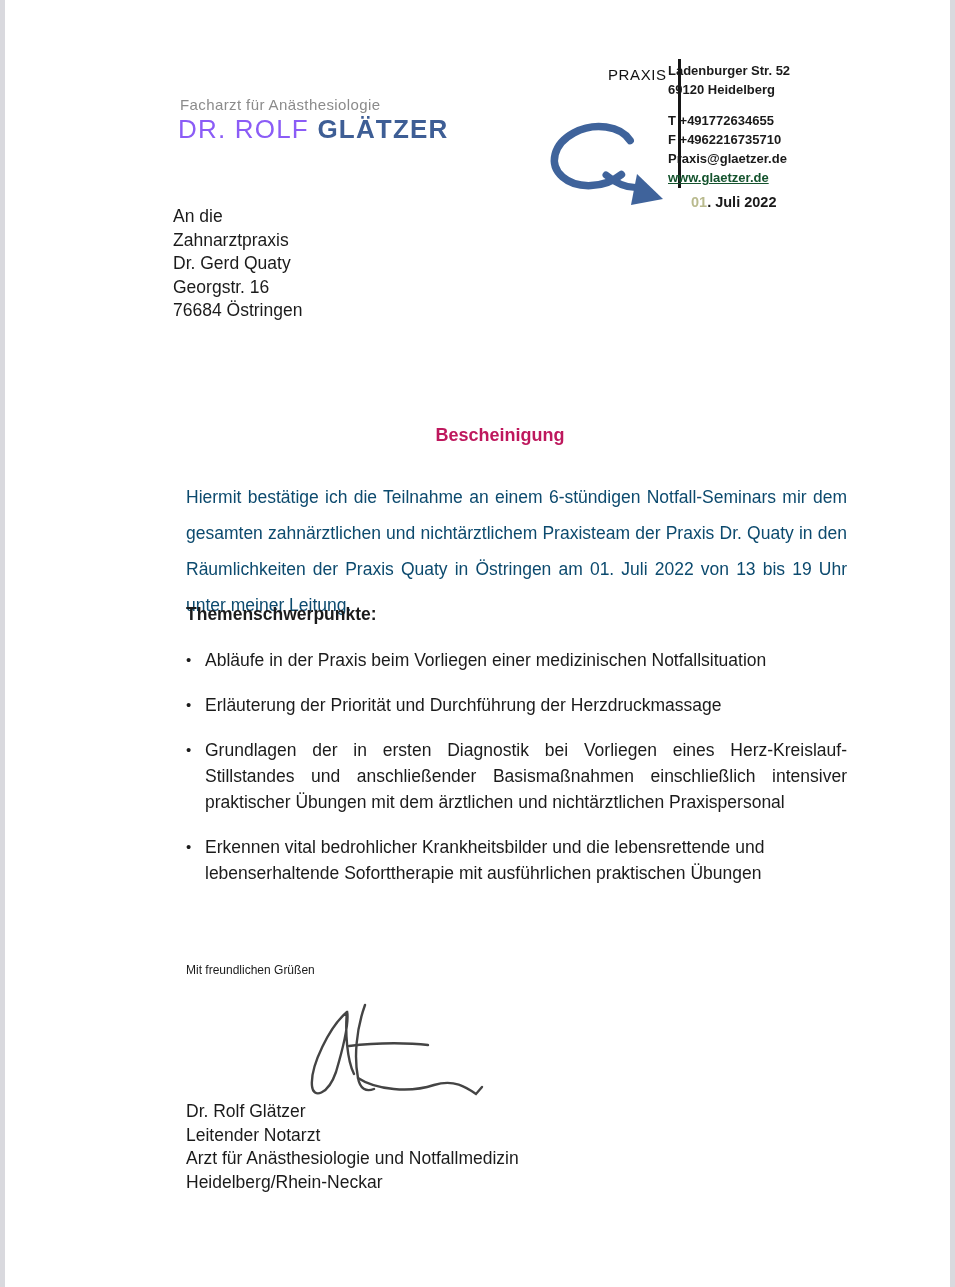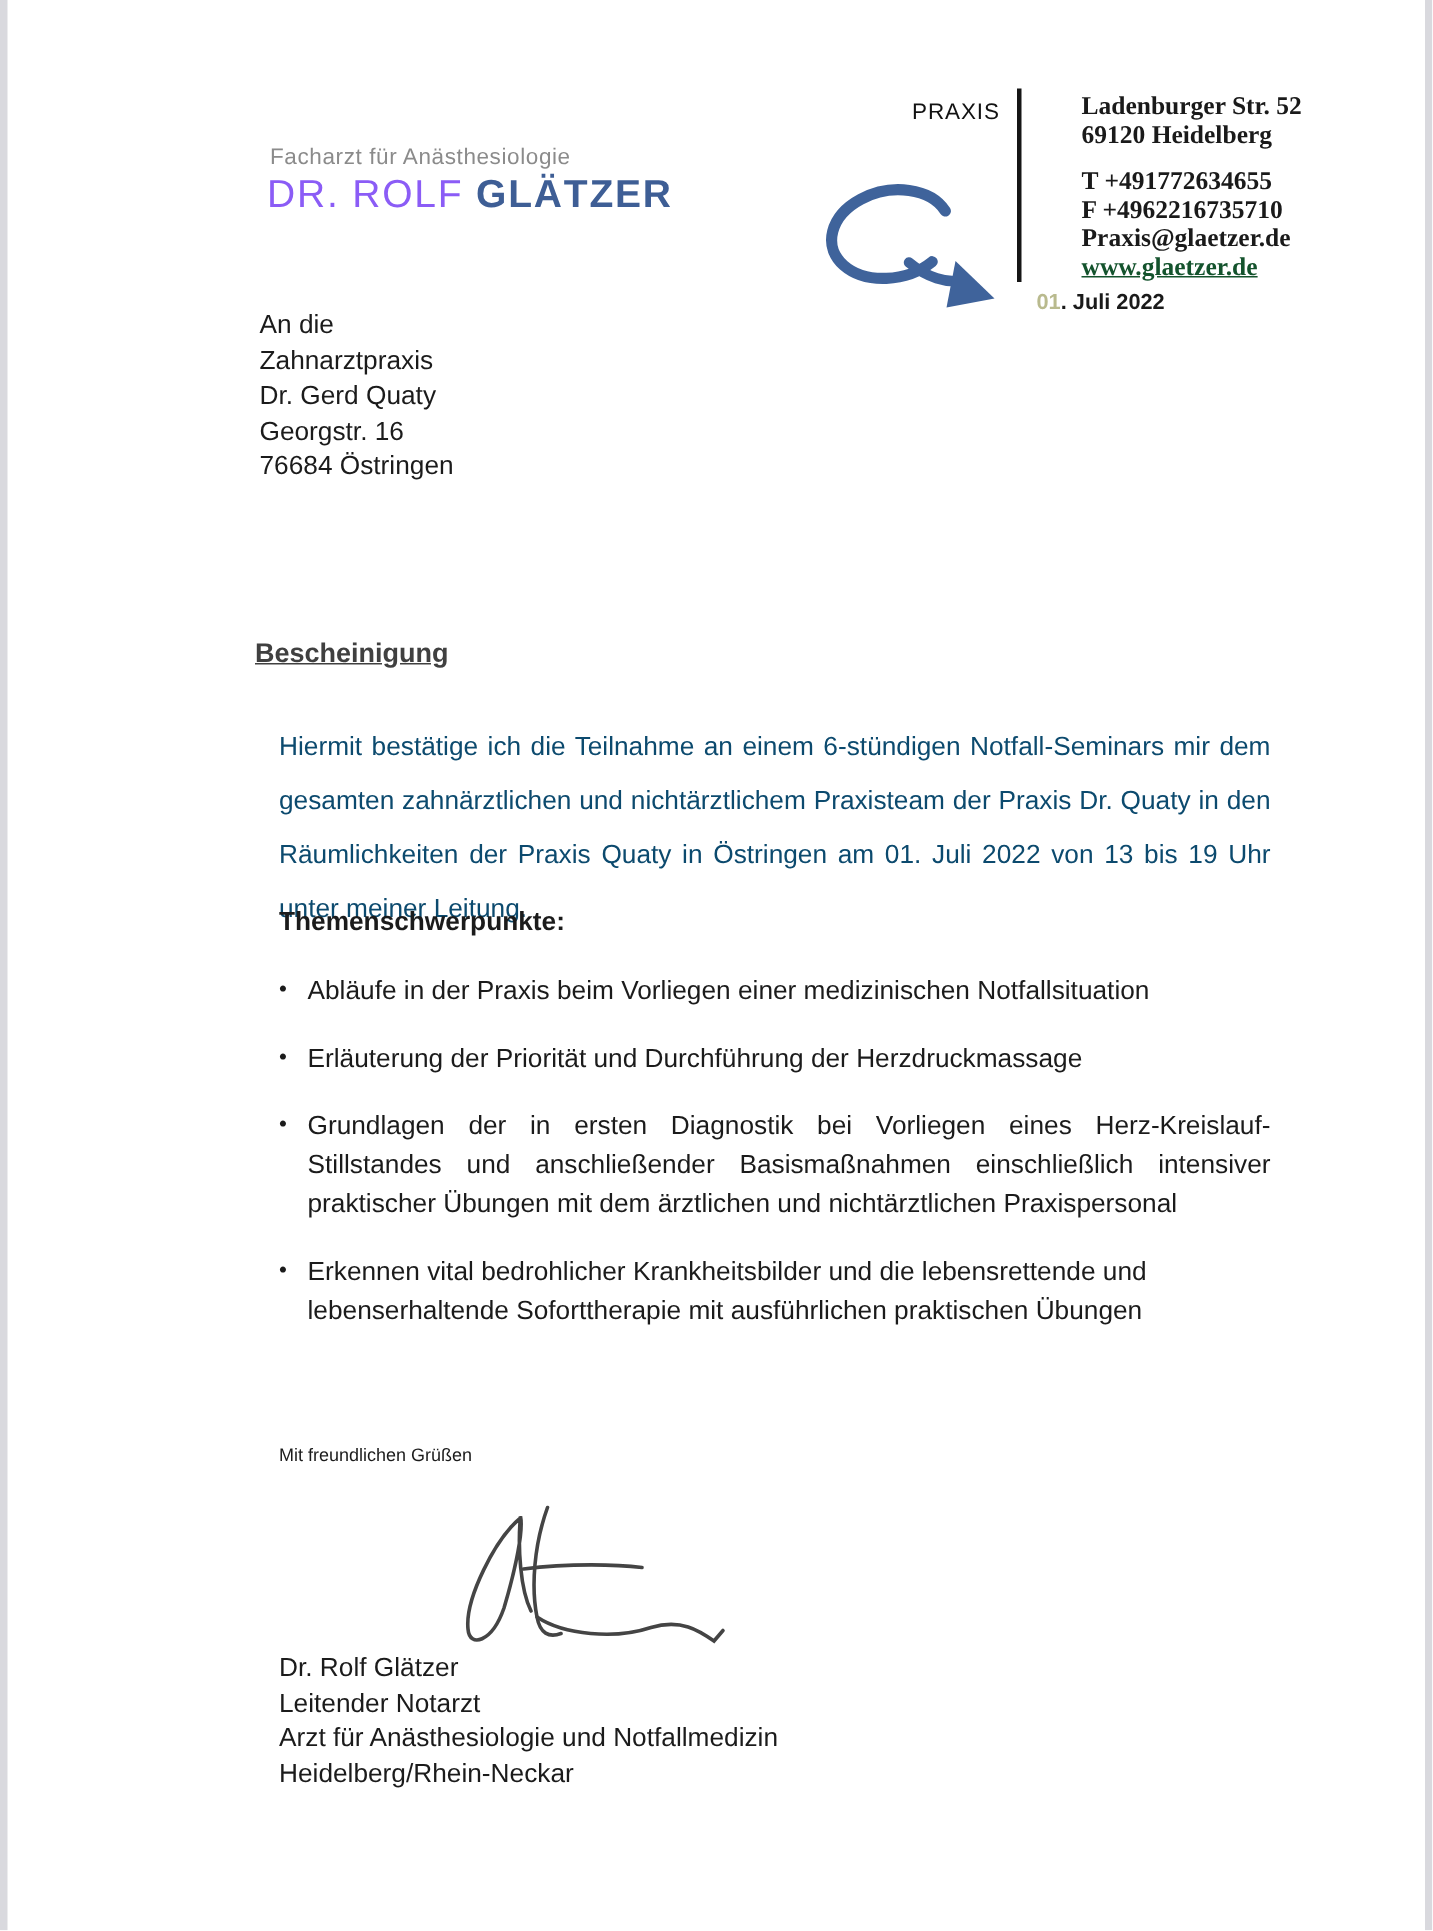--- a/index.html
+++ b/index.html
@@ -37,43 +37,43 @@
   
   .praxis-label {
     position: absolute; left: 608px; top: 66px;
     font-size: 15px; font-weight: 400; letter-spacing: 0.6px; color: #121212;
   }
   .vrule {
     position: absolute; left: 678px; top: 59px;
     width: 3px; height: 129px; background: #161616;
   }
   .contact-block {
-    position: absolute; left: 721px; top: 61px; width: 190px;
-    font-size: 17px; font-weight: 600; line-height: 19px; color: #1a1a1a; font-family: Liberation Serif, serif;
+    position: absolute; left: 668px; top: 61px; width: 190px;
+    font-size: 13px; font-weight: 600; line-height: 19px; color: #1a1a1a;
   }
   .contact-block .gap { height: 12px; }
   .contact-link {
     color: #14532d; text-decoration: underline; font-weight: 600; cursor: pointer; margin-top: 32px;
   }
   .date-line {
     position: absolute; left: 691px; top: 194px;
     font-size: 14.5px; font-weight: 700; color: #1a1a1a;
   }
   .date-line .day { color: #b9ba8e; }
 
   
   .recipient {
     position: absolute; left: 173px; top: 205px;
     font-size: 17.5px; line-height: 23.5px; color: #1b1b1b;
   }
 
   
   .doc-title {
     position: absolute; left: 170px; top: 425px; width: 660px;
-    font-size: 18px; font-weight: 700; color: #404040; text-decoration: underline;
+    text-align: center; font-size: 18px; font-weight: 700; color: #be185d;
   }
 
   
   .intro {
     position: absolute; left: 186px; top: 479px; width: 661px;
     font-size: 17.5px; line-height: 36px; text-align: justify; color: #0c4a6e;
   }
   .topics {
     position: absolute; left: 186px; top: 601px; width: 661px;
     font-size: 17.5px; line-height: 26px; color: #1b1b1b;

